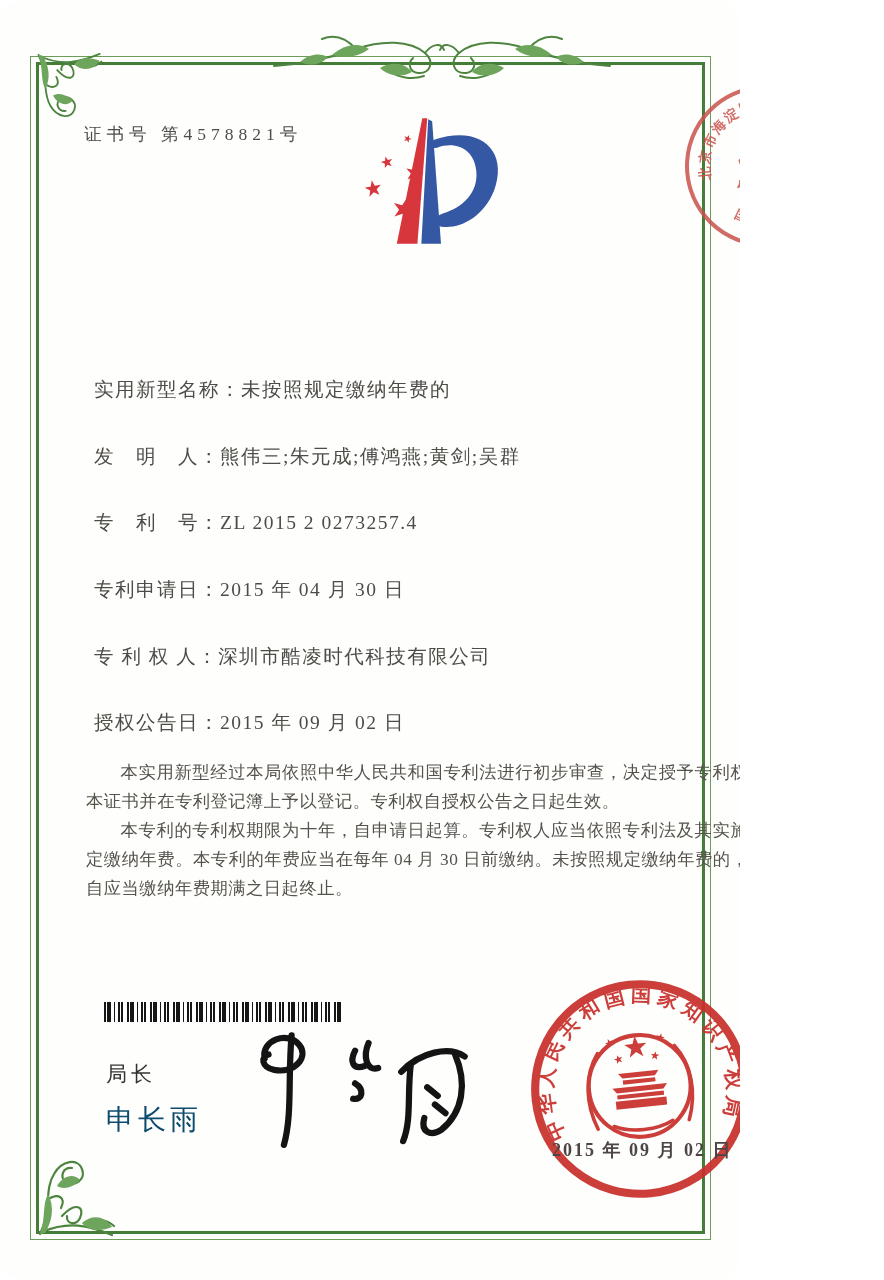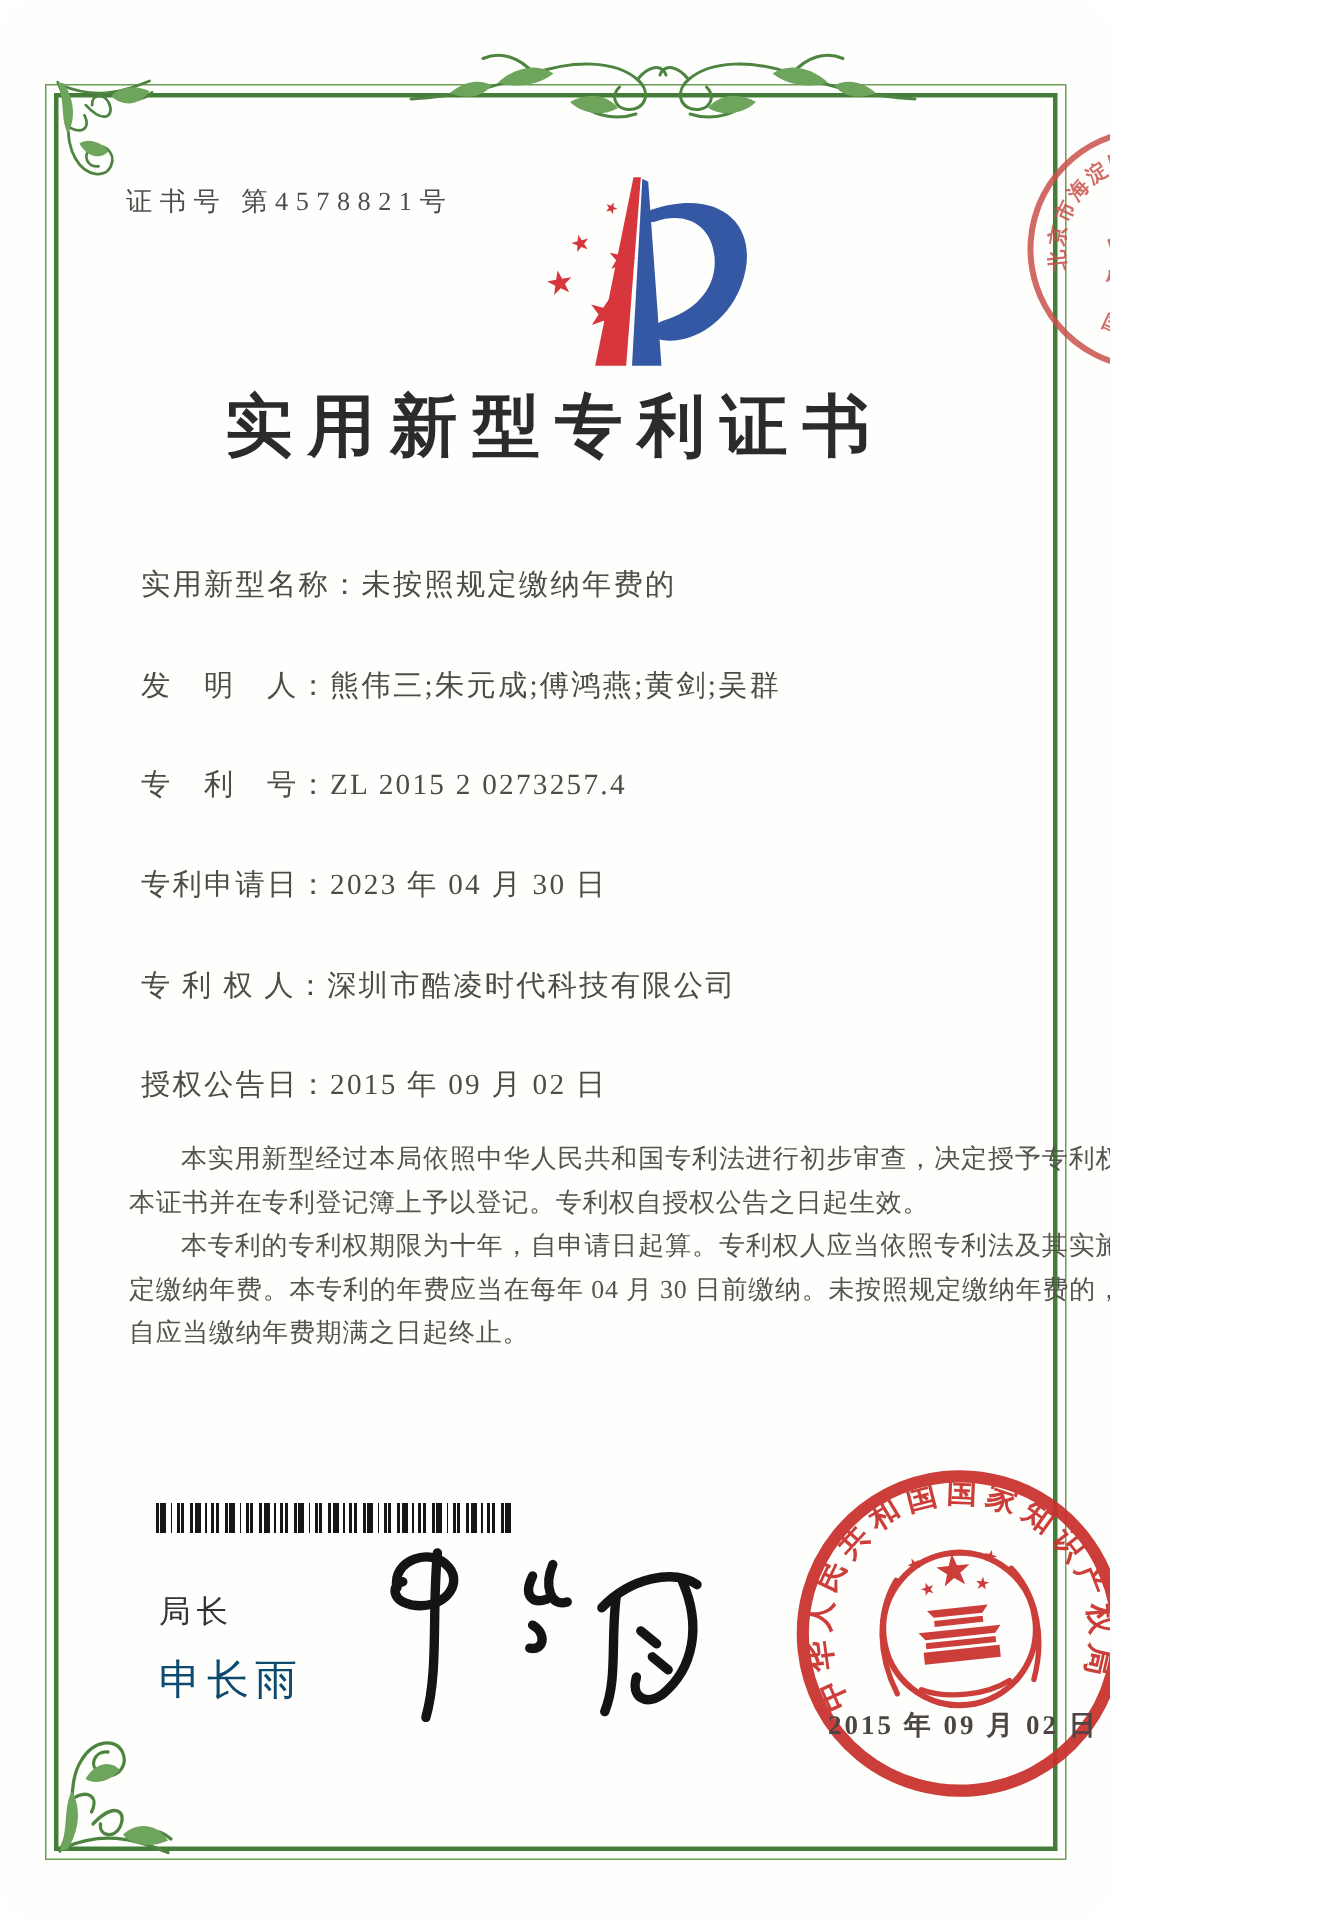--- a/index.html
+++ b/index.html
@@ -114,33 +114,32 @@
     <text font-size="13.5" fill="#c8524c" font-weight="700" letter-spacing="2">
       <textPath href="#taxTop" startOffset="50%" text-anchor="middle">北京市海淀区地方税务局</textPath>
     </text>
     <text font-size="13" fill="#c8524c" font-weight="700" letter-spacing="2">
       <textPath href="#taxBot" startOffset="50%" text-anchor="middle">国家知识产权局</textPath>
     </text>
     <text x="84" y="80" text-anchor="middle" font-size="14.5" font-weight="700" fill="#c8524c">印 花 税</text>
     <text x="84" y="100" text-anchor="middle" font-size="13.5" font-weight="700" fill="#c8524c">代扣专用章</text>
   </svg>
 
-  <h1 class="title">实用新型专利证书</h1>
 
   <div class="field-row fr1">
     <span class="field-label">实用新型名称：</span><span class="field-value">未按照规定缴纳年费的</span>
   </div>
   <div class="field-row fr2">
     <span class="field-label">发　明　人：</span><span class="field-value">熊伟三;朱元成;傅鸿燕;黄剑;吴群</span>
   </div>
   <div class="field-row fr3">
     <span class="field-label">专　利　号：</span><span class="field-value">ZL 2015 2 0273257.4</span>
   </div>
   <div class="field-row fr4">
-    <span class="field-label">专利申请日：</span><span class="field-value">2023 年 04 月 30 日</span>
+    <span class="field-label">专利申请日：</span><span class="field-value">2015 年 04 月 30 日</span>
   </div>
   <div class="field-row fr5">
     <span class="field-label">专 利 权 人：</span><span class="field-value">深圳市酷凌时代科技有限公司</span>
   </div>
   <div class="field-row fr6">
     <span class="field-label">授权公告日：</span><span class="field-value">2015 年 09 月 02 日</span>
   </div>
 
   <div class="paras">
     <p>本实用新型经过本局依照中华人民共和国专利法进行初步审查，决定授予专利权，颁发本证书并在专利登记簿上予以登记。专利权自授权公告之日起生效。</p>

